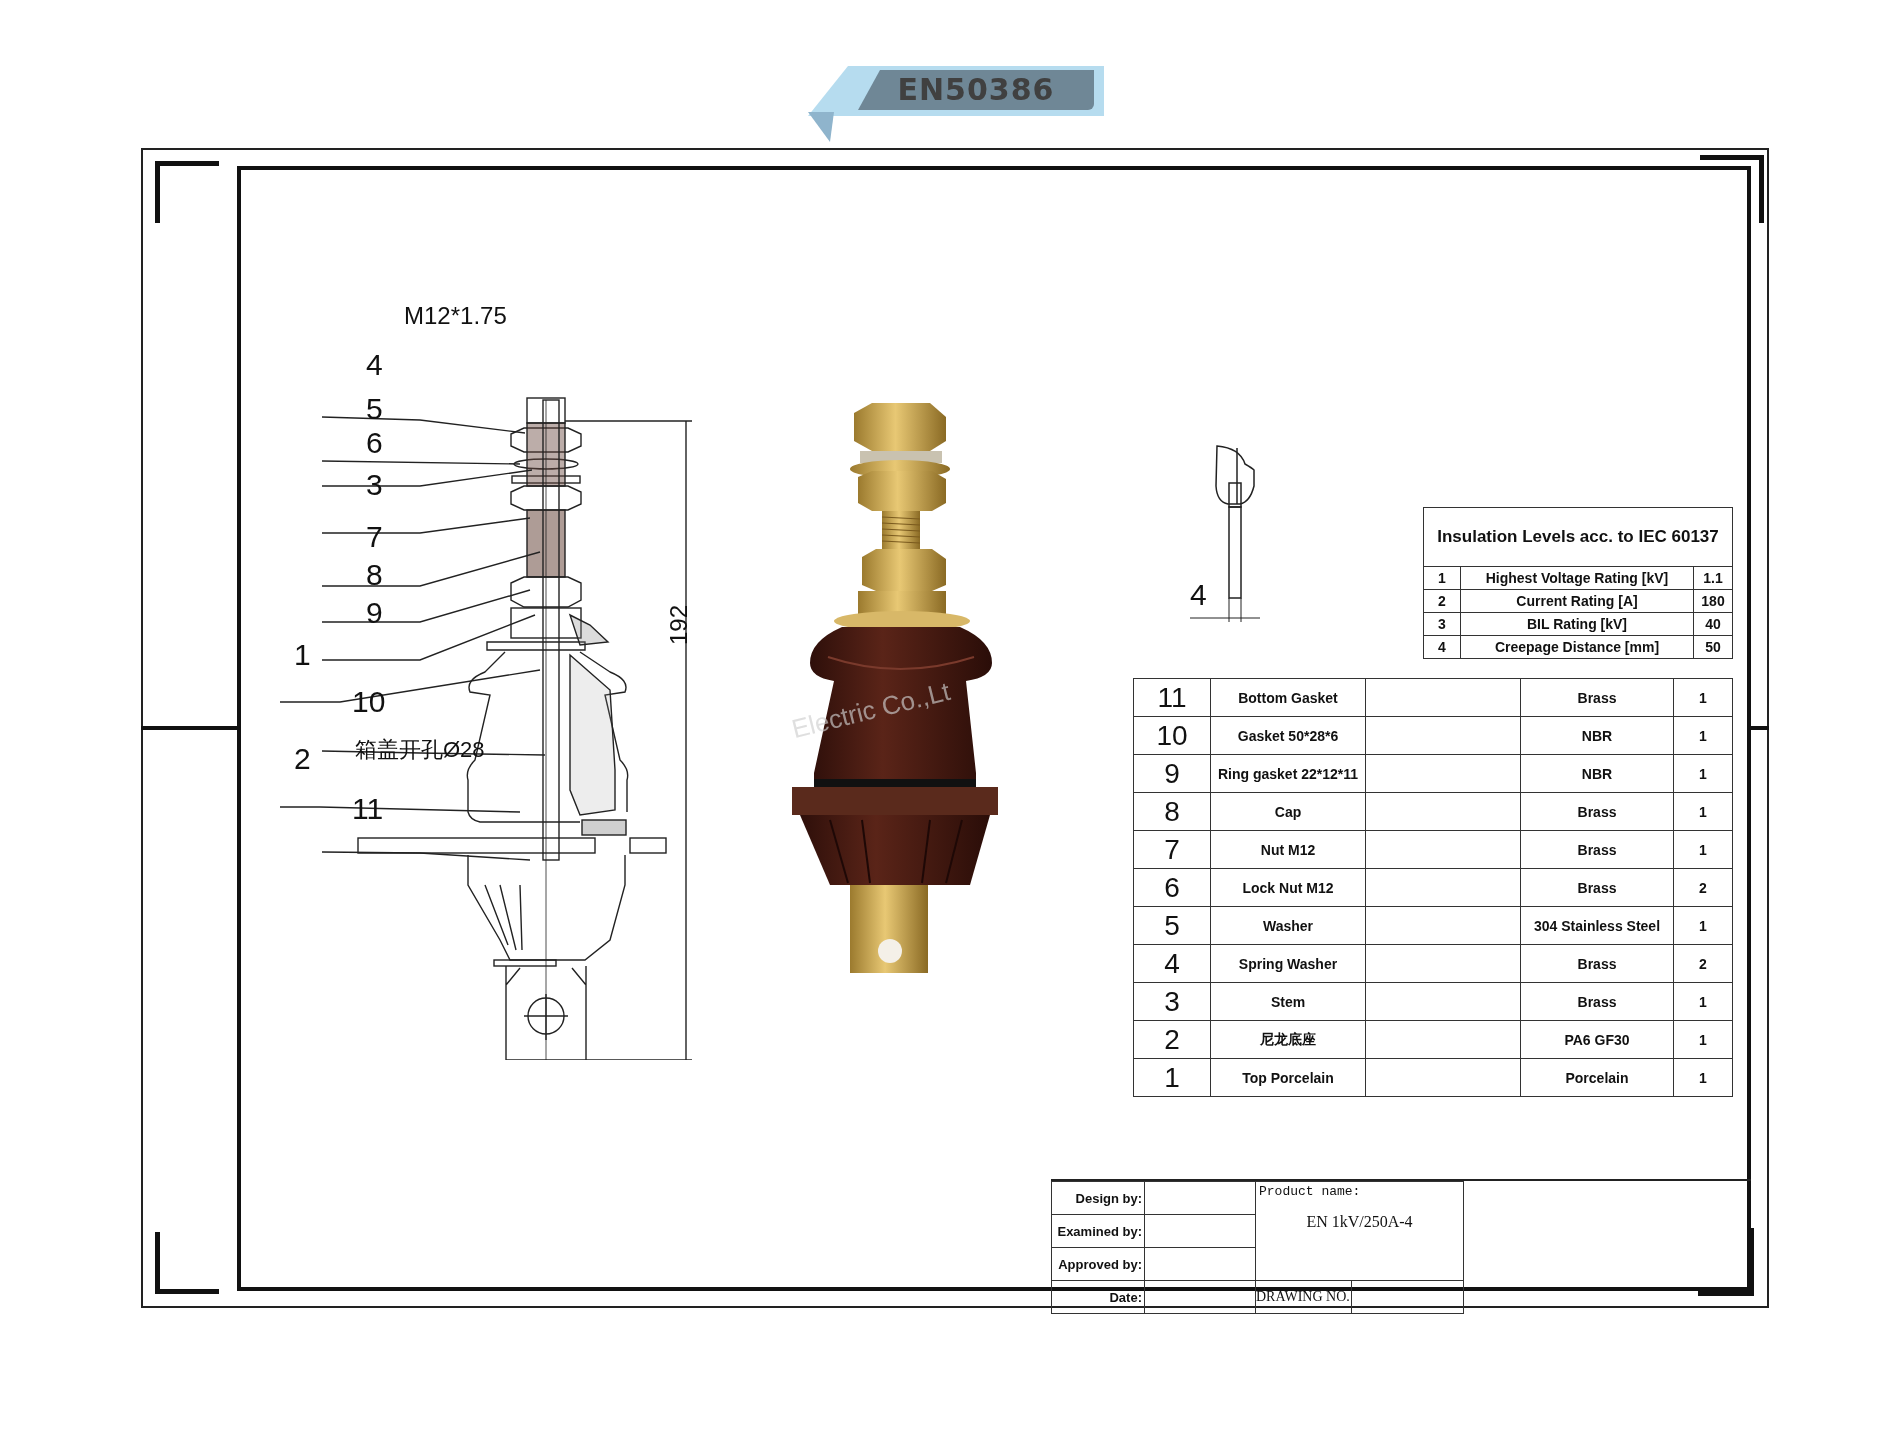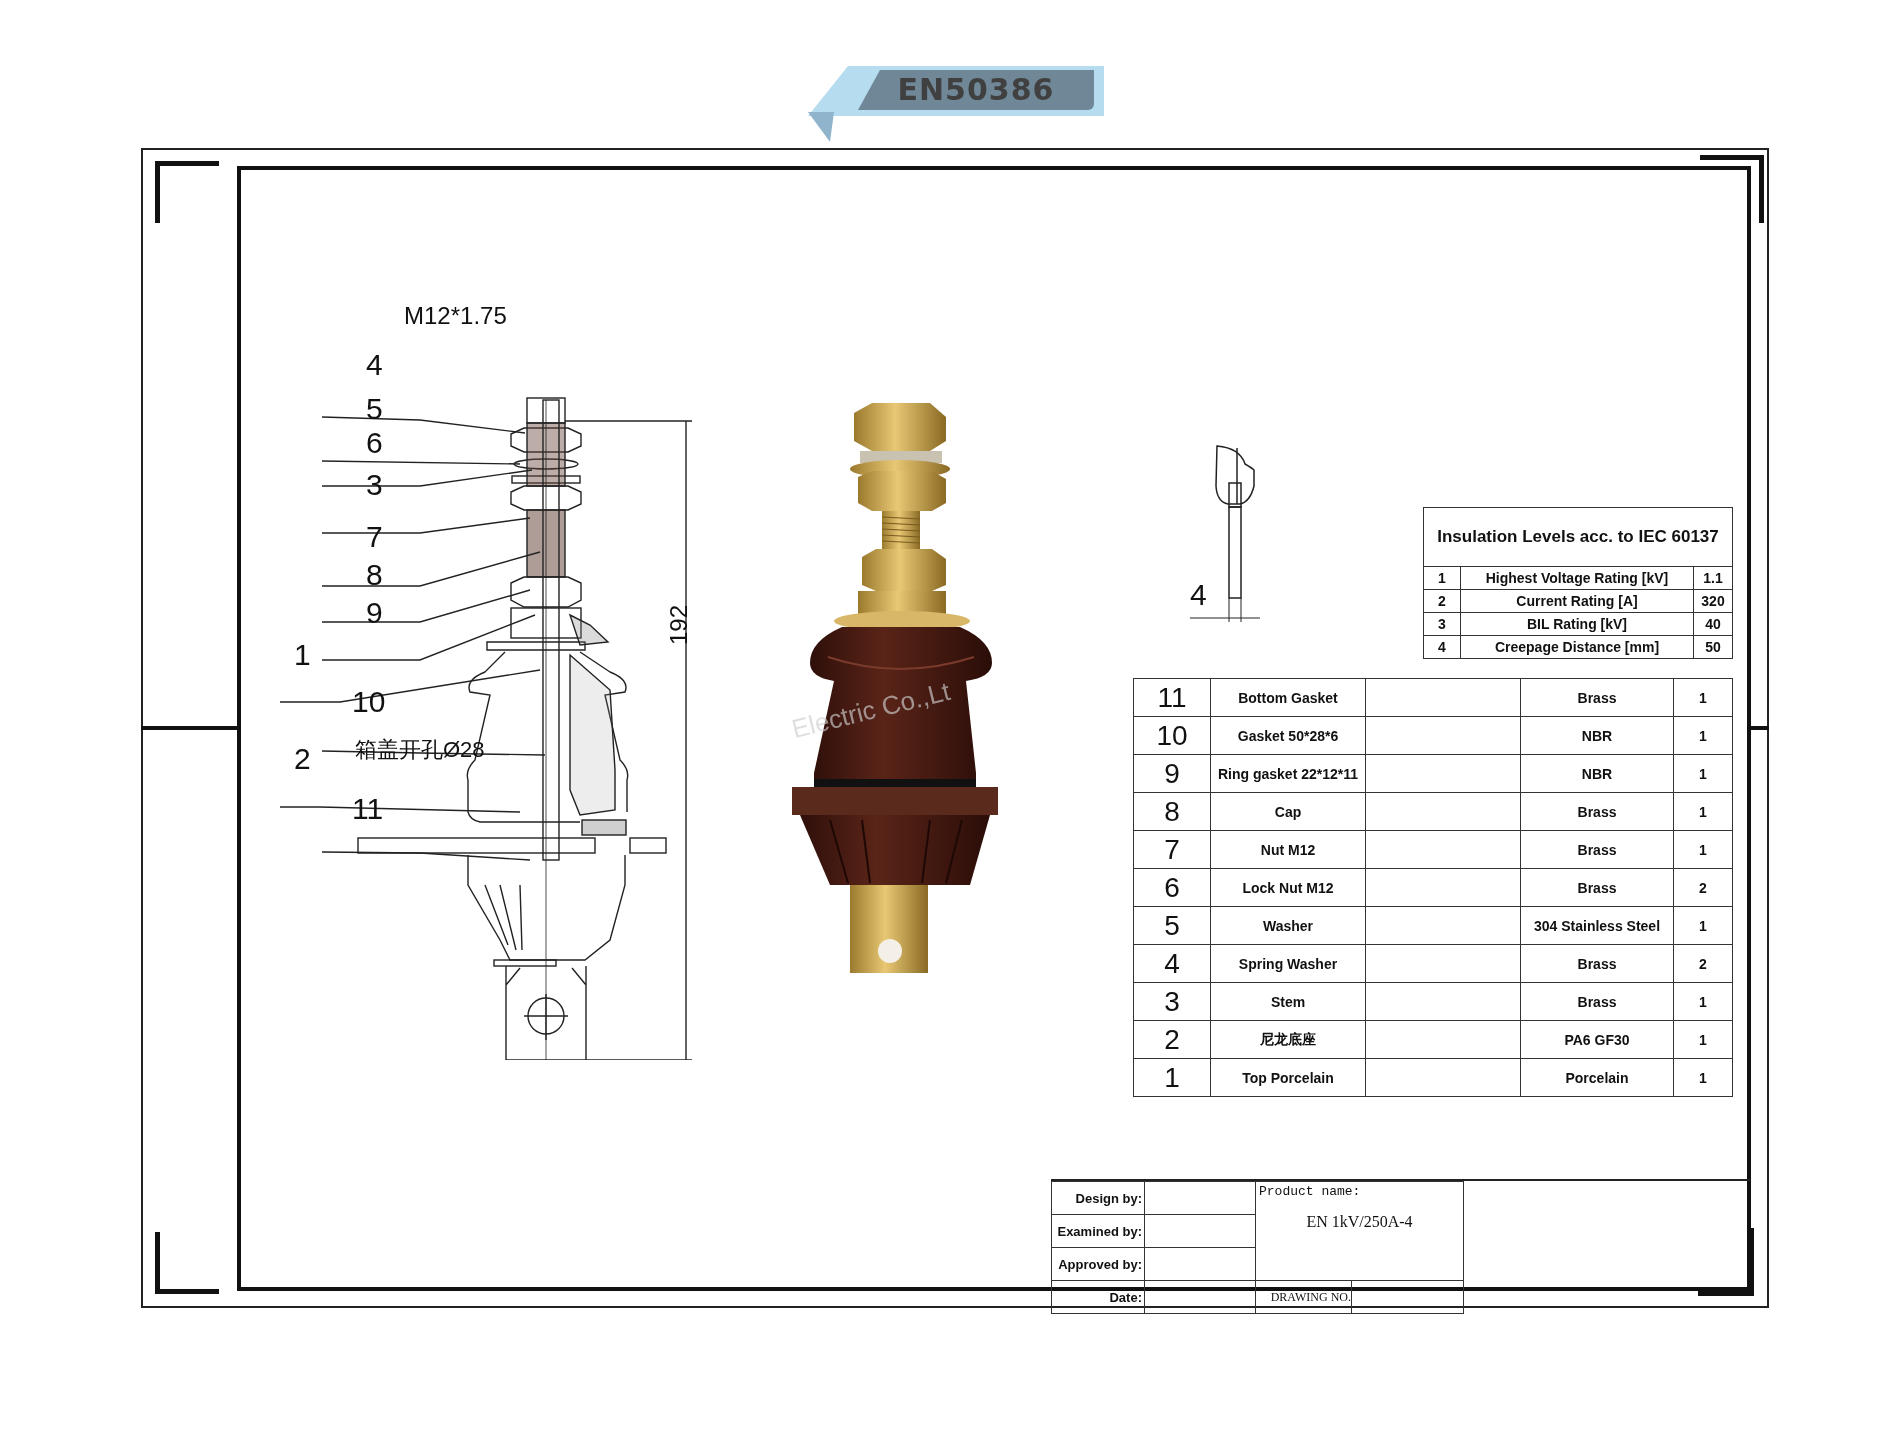--- a/index.html
+++ b/index.html
@@ -48,21 +48,21 @@
   #parts-table td.qty { width:58px; }
   #parts-table tr.header td { height:56px; font-size:14px; font-weight:bold; }
 
   
   #title-block { left:1051px; top:1179px; width:700px; height:112px; border-top:2px solid #222; }
   #tb-grid { position:absolute; left:0; top:0; width:413px; height:133px; border-collapse:collapse; }
   #tb-grid td { border:1.5px solid #333; padding:0; height:26px; font-size:13px; font-weight:bold; }
   #tb-grid td.lbl { width:90px; text-align:right; padding-right:2px; }
   #tb-grid td.val { width:110px; }
   #tb-grid td.product { width:190px; vertical-align:top; font-family:"Liberation Serif", serif; font-weight:normal; }
-  #tb-grid td.dn-lbl { font-family:"Liberation Serif", serif; font-weight:normal; font-size:12px; text-align:right; }
+  #tb-grid td.dn-lbl { font-family:"Liberation Serif", serif; font-weight:normal; font-size:14px; text-align:left; }
   .product-label { display:block; font-size:13px; padding:2px 3px 0; font-family:"Liberation Mono", monospace; }
   .product-value { display:block; font-size:16px; text-align:center; margin-top:14px; font-family:"Liberation Serif", serif; }
   #company { position:absolute; left:415px; top:0; width:285px; height:108px; line-height:108px; text-align:center; font-size:24px; font-weight:bold; border-left:1.5px solid #333; }
 </style>
 </head>
 <body>
 
 <div id="banner" class="abs">
   <div class="ribbon-back"></div>
   <div class="ribbon-tail"></div>
@@ -238,21 +238,21 @@
     <td colspan="3" class="title-cell">Insulation Levels acc. to IEC 60137</td>
   </tr>
   <tr>
     <td class="c1">1</td>
     <td>Highest Voltage Rating [kV]</td>
     <td class="c3">1.1</td>
   </tr>
   <tr>
     <td class="c1">2</td>
     <td>Current Rating [A]</td>
-    <td class="c3">320</td>
+    <td class="c3">180</td>
   </tr>
   <tr>
     <td class="c1">3</td>
     <td>BIL Rating [kV]</td>
     <td class="c3">40</td>
   </tr>
   <tr>
     <td class="c1">4</td>
     <td>Creepage Distance [mm]</td>
     <td class="c3">50</td>

